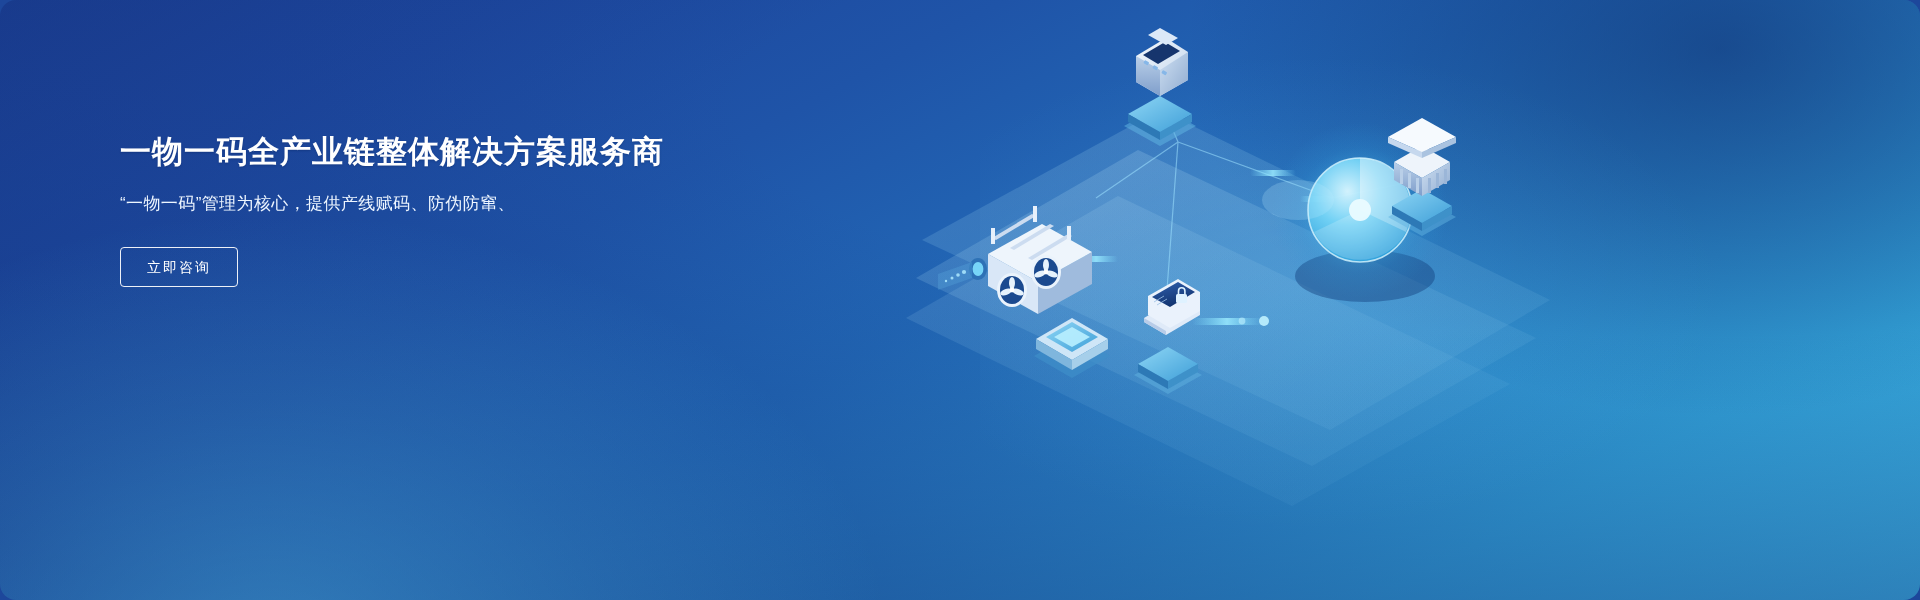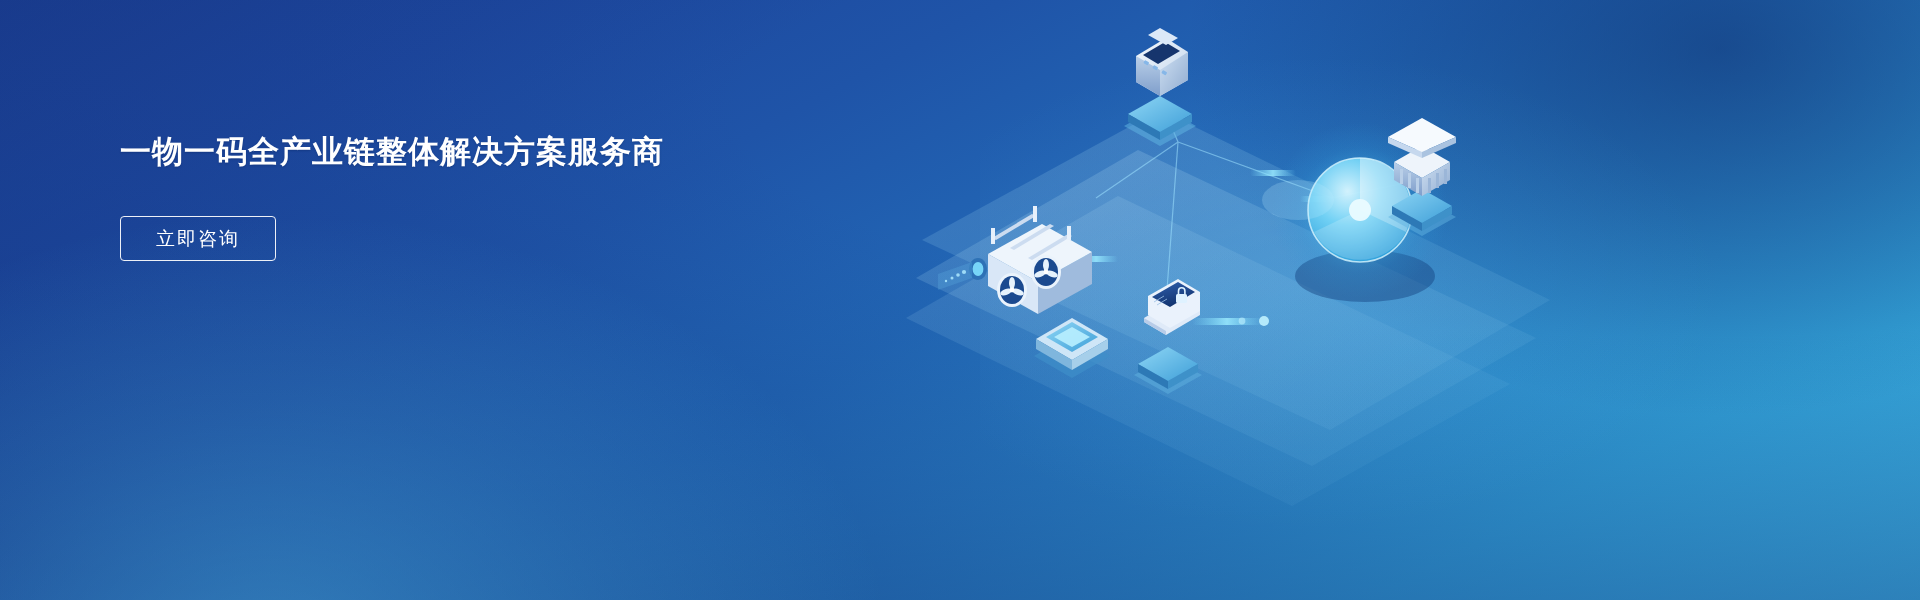--- a/index.html
+++ b/index.html
@@ -14,20 +14,21 @@
     background:
       radial-gradient(130% 100% at 88% 18%, rgba(27,74,160,0) 38%, rgba(18,52,125,0.55) 100%),
       linear-gradient(152deg,
         #1b3d92 0%,
         #1d479e 17%,
         #1f54a8 33%,
         #2268b6 50%,
         #2a83c6 66%,
         #32a0d6 82%,
         #3fb4e2 100%);
+    border-radius: 16px;
   }
   
   .wash{position:absolute;pointer-events:none;}
   .wash-bl{
     left:-120px;bottom:-240px;width:1000px;height:620px;
     background:radial-gradient(ellipse at 40% 70%, rgba(86,200,240,0.40) 0%, rgba(86,200,240,0.16) 40%, rgba(86,200,240,0) 72%);
   }
   .wash-tr{
     right:-160px;top:-200px;width:900px;height:620px;
     background:radial-gradient(ellipse at 60% 40%, rgba(12,38,104,0.55) 0%, rgba(12,38,104,0) 70%);
@@ -43,43 +44,44 @@
     font-size:31px;font-weight:bold;color:#ffffff;letter-spacing:1px;
     line-height:40px;margin:0 0 16px 0;white-space:nowrap;
     text-shadow:0 1px 2px rgba(10,35,90,0.35);
   }
   .sub-line{
     font-size:17px;color:#eef6ff;line-height:31px;letter-spacing:0.4px;
     white-space:nowrap;
   }
   #cta{
     display:inline-block;margin-top:28px;
-    padding:12px 35px;border:1px solid rgba(255,255,255,0.92);
+    padding:12px 26px;border:1px solid rgba(255,255,255,0.92);
     border-radius:4px;background:transparent;color:#ffffff;
-    font-size:19px;letter-spacing:2px;line-height:1;cursor:pointer;
+    font-size:14px;letter-spacing:2px;line-height:1;cursor:pointer;
     font-family:inherit;
   }
 
   
   #art{position:absolute;left:860px;top:0;width:700px;height:600px;}
   #art svg{display:block;width:700px;height:600px;}
 </style>
 </head>
 <body>
 
 <div id="banner">
 
   <div class="wash wash-bl"></div>
   <div class="wash wash-tr"></div>
   <div class="wash wash-center"></div>
 
   <div id="copy">
 
     <h1 id="headline">一物一码全产业链整体解决方案服务商</h1>
 
+    <div class="sub-line">“一物一码”管理为核心，提供产线赋码、防伪防窜、</div>
 
 
     <button id="cta">立即咨询</button>
   </div>
 
   <div id="art">
     <svg viewBox="0 0 700 600" xmlns="http://www.w3.org/2000/svg" aria-hidden="true">
       <defs>
         <linearGradient id="platTop" x1="0" y1="0" x2="0.6" y2="1">
           <stop offset="0%" stop-color="#a8d9f2" stop-opacity="0.40"></stop>

